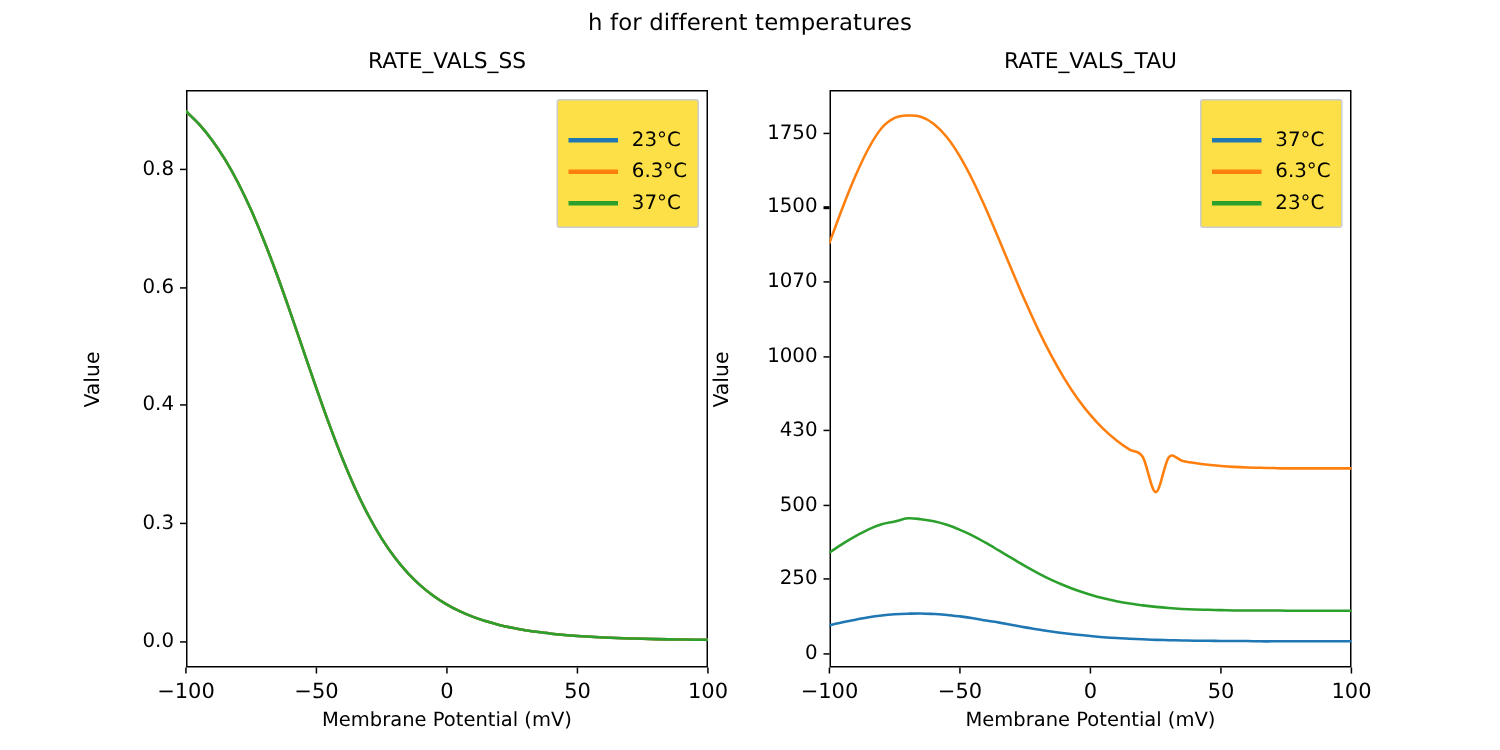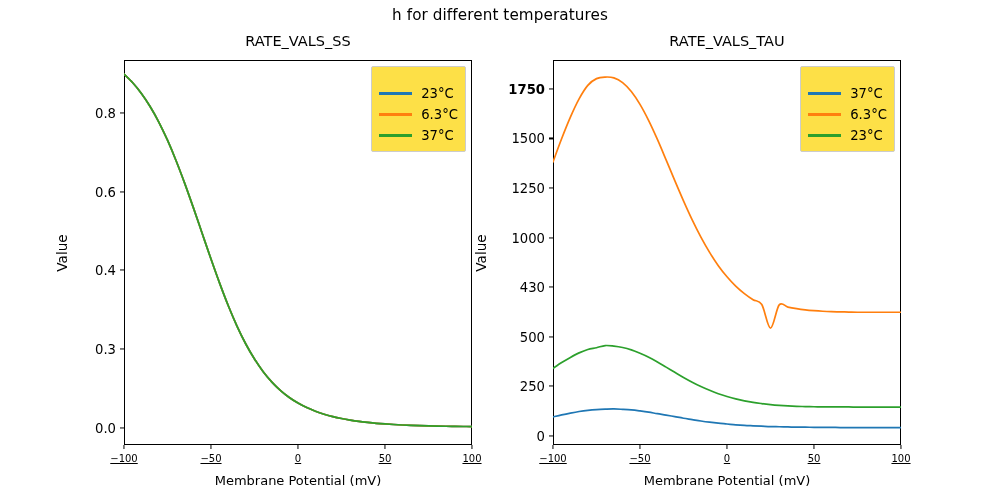--- a/index.html
+++ b/index.html
@@ -75,23 +75,22 @@
     width: 4px;
     height: 1.1px;
     background: #000000;
     transform: translateY(-50%);
   }
   .xtick-label {
     position: absolute;
     top: 100%;
     margin-top: 8px;
     transform: translateX(-50%);
-    font-size: 10px;
-    white-space: nowrap;
-    text-decoration: underline;
+    font-size: 14px;
+    white-space: nowrap;
   }
   .xtick-mark {
     position: absolute;
     top: 100%;
     width: 1.1px;
     height: 4px;
     background: #000000;
     transform: translateX(-50%);
   }
   .xlabel {
@@ -202,25 +201,25 @@
         <div class="ytick-label" style="top: 375.687px;">0</div>
         <div class="ytick-mark" style="top: 326.15px;"></div>
         <div class="ytick-label" style="top: 326.15px;">250</div>
         <div class="ytick-mark" style="top: 276.613px;"></div>
         <div class="ytick-label" style="top: 276.613px;">500</div>
         <div class="ytick-mark" style="top: 227.077px;"></div>
         <div class="ytick-label" style="top: 227.077px;">430</div>
         <div class="ytick-mark" style="top: 177.54px;"></div>
         <div class="ytick-label" style="top: 177.54px;">1000</div>
         <div class="ytick-mark" style="top: 128.003px;"></div>
-        <div class="ytick-label" style="top: 128.003px;">1250</div>
+        <div class="ytick-label" style="top: 128.003px;">1070</div>
         <div class="ytick-mark" style="top: 78.4663px;"></div>
         <div class="ytick-label" style="top: 78.4663px;">1500</div>
         <div class="ytick-mark" style="top: 28.9295px;"></div>
-        <div class="ytick-label" style="top: 28.9295px; font-weight: bold;">1750</div>
+        <div class="ytick-label" style="top: 28.9295px;">1750</div>
         <div class="xtick-mark" style="left: 0px;"></div>
         <div class="xtick-label" style="left: 0px;">−100</div>
         <div class="xtick-mark" style="left: 87px;"></div>
         <div class="xtick-label" style="left: 87px;">−50</div>
         <div class="xtick-mark" style="left: 174px;"></div>
         <div class="xtick-label" style="left: 174px;">0</div>
         <div class="xtick-mark" style="left: 261px;"></div>
         <div class="xtick-label" style="left: 261px;">50</div>
         <div class="xtick-mark" style="left: 348px;"></div>
         <div class="xtick-label" style="left: 348px;">100</div>

